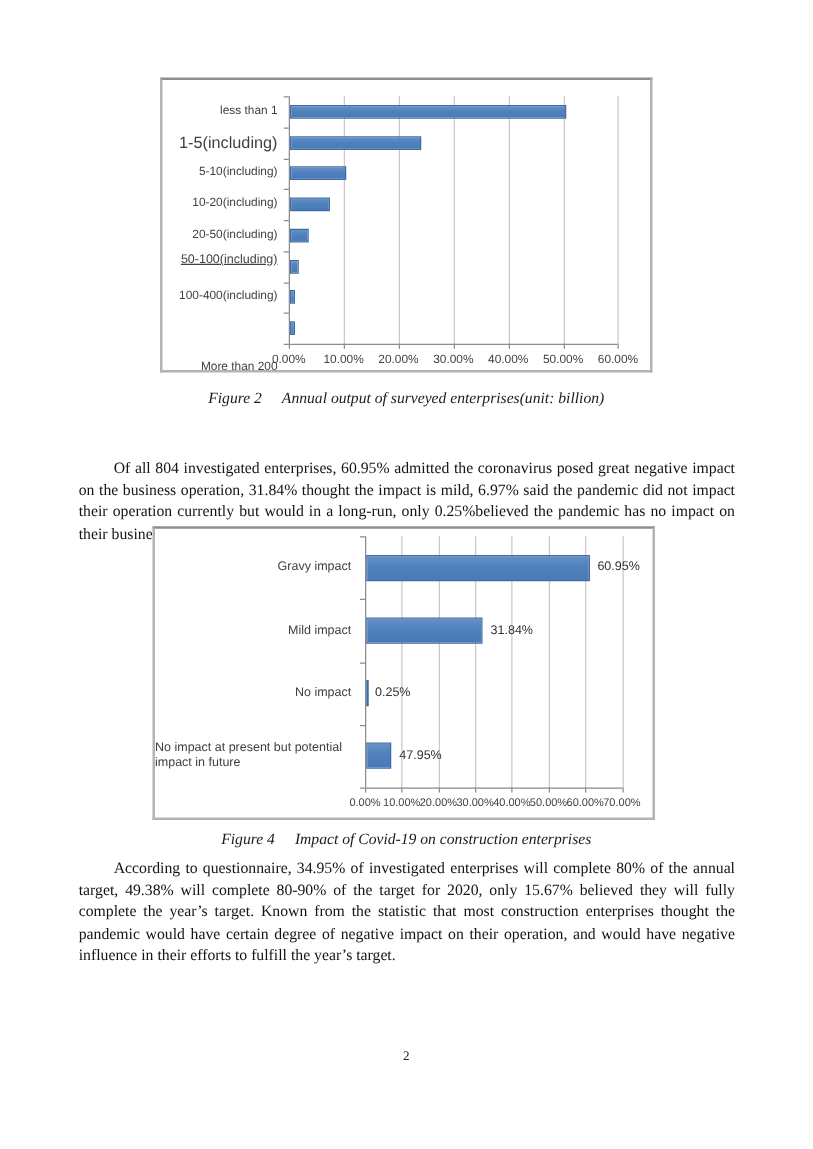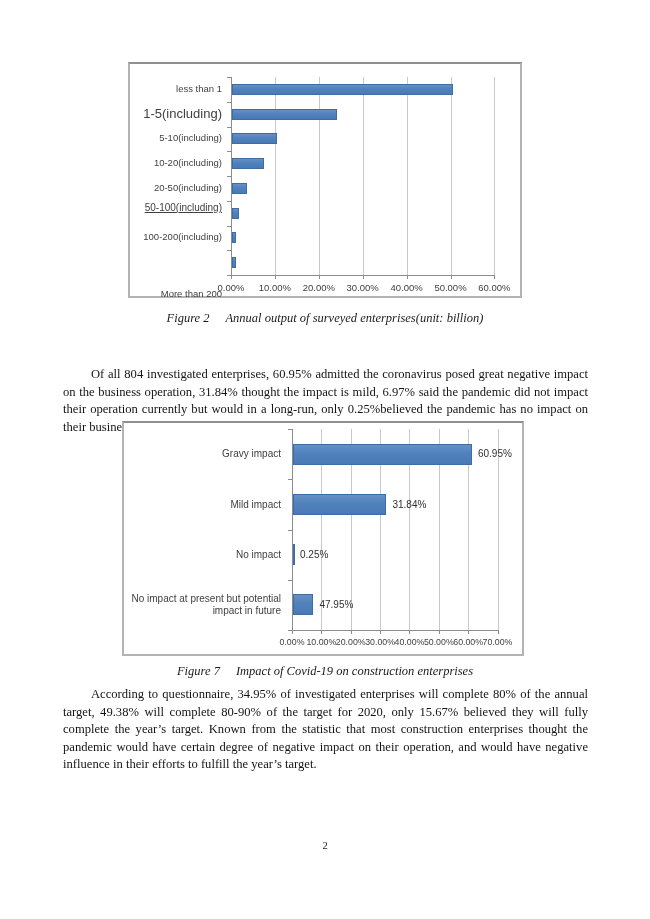--- a/index.html
+++ b/index.html
@@ -28,21 +28,21 @@
     border:1px solid #3e6ca7;
     box-sizing:border-box;
   }
   .cat-label{
     position:absolute;
     display:flex;align-items:center;justify-content:flex-end;
     color:#3f3f3f;
     font-family:"Liberation Sans",sans-serif;
     line-height:1.15;
   }
-  .cat-label span{display:inline-block;text-align:right;}
+  .cat-label span{display:inline-block;text-align:left;}
   .tick-label{
     position:absolute;text-align:center;color:#3f3f3f;
     font-family:"Liberation Sans",sans-serif;
     white-space:nowrap;
   }
   .val-label{
     position:absolute;color:#303030;
     font-family:"Liberation Sans",sans-serif;
     font-size:10px;white-space:nowrap;
   }
@@ -118,21 +118,21 @@
       <div class="bar" style="left: 102px; top: 118.875px; width: 14.926px; height: 11px;"></div>
       <div class="cat-label" style="left: 0px; top: 112px; width: 92px; height: 24.75px; font-size: 9.5px;">
         <span>20-50(including)</span>
       </div>
       <div class="bar" style="left: 102px; top: 143.625px; width: 7.463px; height: 11px;"></div>
       <div class="cat-label" style="left: 0px; top: 131px; width: 92px; height: 24.75px; font-size: 10px; text-decoration: underline;">
         <span>50-100(including)</span>
       </div>
       <div class="bar" style="left: 102px; top: 168.375px; width: 3.951px; height: 11px;"></div>
       <div class="cat-label" style="left: 0px; top: 161.5px; width: 92px; height: 24.75px; font-size: 9.5px;">
-        <span>100-200(including)</span>
+        <span>100-400(including)</span>
       </div>
       <div class="bar" style="left: 102px; top: 193.125px; width: 4.39px; height: 11px;"></div>
       <div class="cat-label" style="left: 0px; top: 186.25px; width: 92px; height: 24.75px; font-size: 9.5px; margin-top: 32px;">
         <span>More than 200</span>
       </div>
       <div class="tick-label" style="left: 71px; top: 218px; width: 60px; font-size: 9.5px;">0.00%</div>
       <div class="tick-label" style="left: 114.9px; top: 218px; width: 60px; font-size: 9.5px;">10.00%</div>
       <div class="tick-label" style="left: 158.8px; top: 218px; width: 60px; font-size: 9.5px;">20.00%</div>
       <div class="tick-label" style="left: 202.7px; top: 218px; width: 60px; font-size: 9.5px;">30.00%</div>
       <div class="tick-label" style="left: 246.6px; top: 218px; width: 60px; font-size: 9.5px;">40.00%</div>
@@ -193,20 +193,20 @@
       <div class="tick-label" style="left: 167.36px; top: 214px; width: 60px; font-size: 8.8px;">10.00%</div>
       <div class="tick-label" style="left: 196.72px; top: 214px; width: 60px; font-size: 8.8px;">20.00%</div>
       <div class="tick-label" style="left: 226.08px; top: 214px; width: 60px; font-size: 8.8px;">30.00%</div>
       <div class="tick-label" style="left: 255.44px; top: 214px; width: 60px; font-size: 8.8px;">40.00%</div>
       <div class="tick-label" style="left: 284.8px; top: 214px; width: 60px; font-size: 8.8px;">50.00%</div>
       <div class="tick-label" style="left: 314.16px; top: 214px; width: 60px; font-size: 8.8px;">60.00%</div>
       <div class="tick-label" style="left: 343.52px; top: 214px; width: 60px; font-size: 8.8px;">70.00%</div>
     </div>
 
   <div class="caption" id="figure3-caption">
-    <span>Figure 7</span><span class="cap-gap"></span><span>Impact of Covid-19 on construction enterprises</span>
+    <span>Figure 4</span><span class="cap-gap"></span><span>Impact of Covid-19 on construction enterprises</span>
   </div>
 
   <p class="body-para" id="paragraph-2">According to questionnaire, 34.95% of investigated enterprises will complete 80% of the annual target, 49.38% will complete 80-90% of the target for 2020, only 15.67% believed they will fully complete the year’s target. Known from the statistic that most construction enterprises thought the pandemic would have certain degree of negative impact on their operation, and would have negative influence in their efforts to fulfill the year’s target.</p>
 
   <div class="page-num">2</div>
 
 </div>
 
 </body></html>

